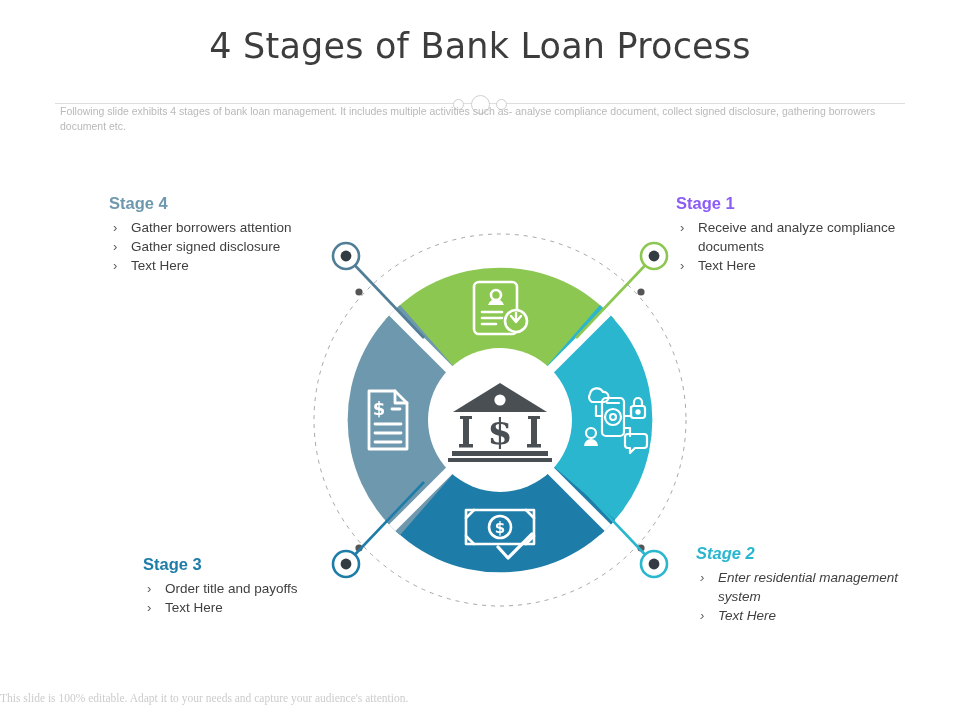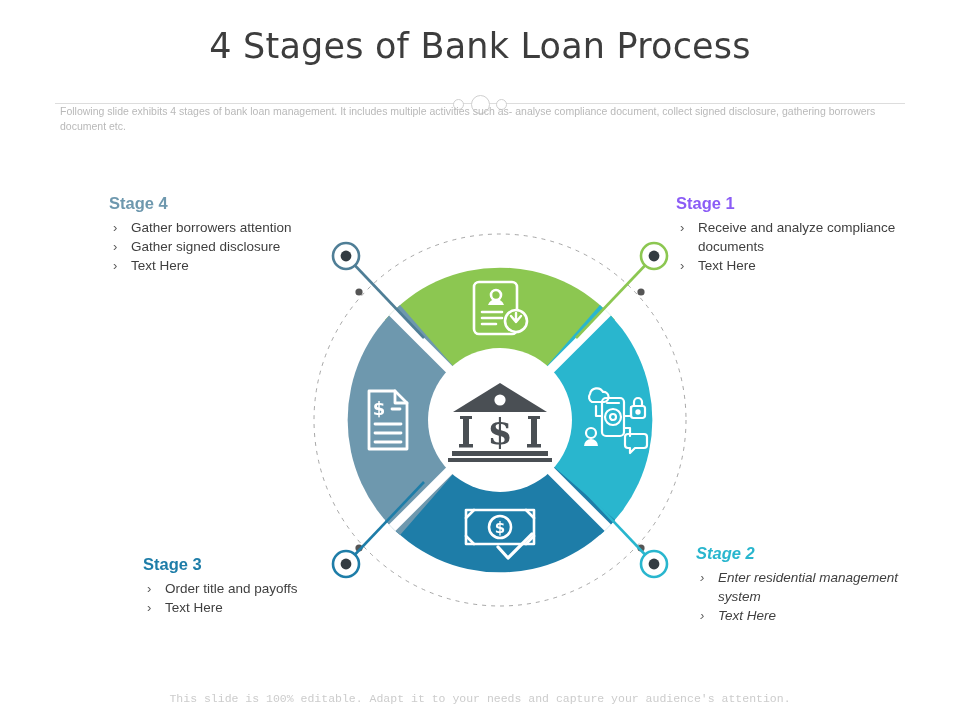--- a/index.html
+++ b/index.html
@@ -66,24 +66,23 @@
     color:#5a5a5a;font-size:13px;line-height:19px;
   }
   .s4{left:99px;top:194px;width:255px;margin-left:10px;}
   .s1{left:676px;top:194px;width:235px;}
   .s3{left:99px;top:555px;width:255px;margin-left:44px;}
   .s2{left:696px;top:544px;width:235px;font-style:italic;}
 
   
   .footer{
     position:absolute;left:0;top:692px;width:960px;
-    text-align:center;
     font-size:11.5px;
     color:#cccccc;
-    font-family:Liberation Mono, monospace;
+    font-family:Liberation Serif, serif;
   }
 </style>
 </head>
 <body>
 
 <div class="slide">
 
   <div class="title">4 Stages of Bank Loan Process</div>
 
   <div class="divider-wrap">

